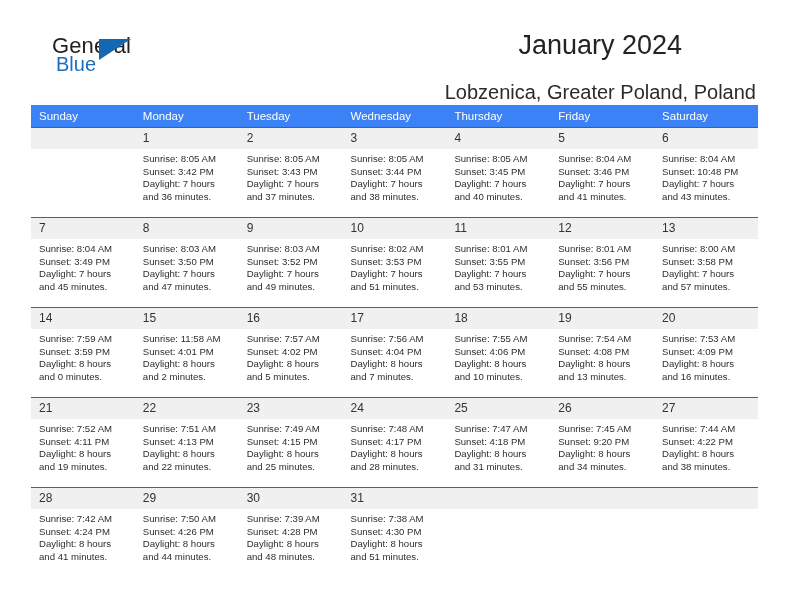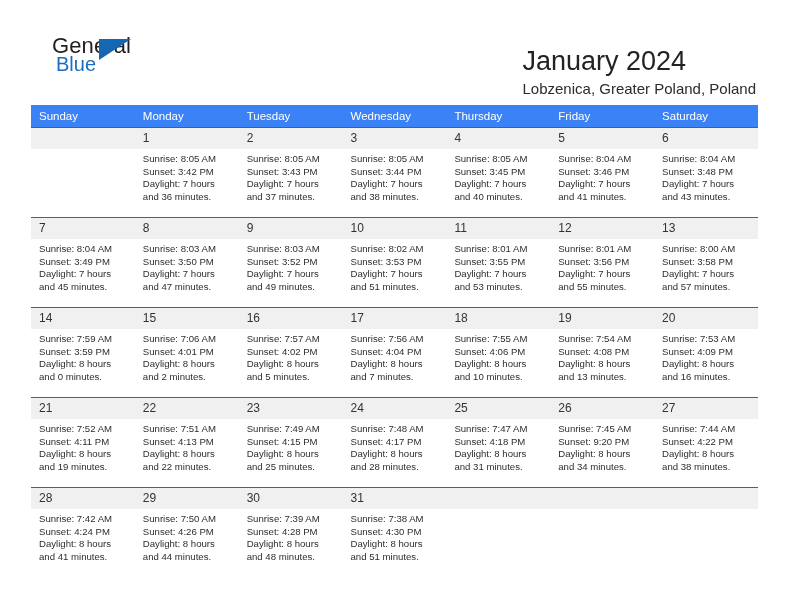--- a/index.html
+++ b/index.html
@@ -61,34 +61,34 @@
     top: 6px;
     width: 0;
     height: 0;
     border-left: 32px solid #1567b2;
     border-bottom: 21px solid transparent;
   }
 
   .title-block {
     position: absolute;
     right: 36px;
-    top: 44px;
-    text-align: left;
+    top: 28px;
+    text-align: center;
   }
   .cal-title {
     font-size: 27px;
     color: #232323;
     line-height: 34px;
     white-space: nowrap;
   }
   .cal-subtitle {
-    font-size: 15px;
+    font-size: 20px;
     color: #2b2b2b;
     line-height: 20px;
-    margin-top: 1px;
+    margin-top: 20px;
     white-space: nowrap;
   }
 
   
   .calendar {
     position: absolute;
     left: 31px;
     top: 105px;
     width: 727px;
   }
@@ -236,21 +236,21 @@
                   <div>Daylight: 7 hours</div>
                   <div>and 41 minutes.</div>
                 </div>
               </div>
             </td>
             <td>
               <div class="daycell">
                 <span class="daynum">6</span>
                 <div class="detail">
                   <div>Sunrise: 8:04 AM</div>
-                  <div>Sunset: 3:48 PM</div>
+                  <div>Sunset: 10:48 PM</div>
                   <div>Daylight: 7 hours</div>
                   <div>and 43 minutes.</div>
                 </div>
               </div>
             </td>
           </tr>
           <tr>
             <td>
               <div class="daycell">
                 <span class="daynum">7</span>
@@ -338,21 +338,21 @@
                   <div>Sunset: 3:59 PM</div>
                   <div>Daylight: 8 hours</div>
                   <div>and 0 minutes.</div>
                 </div>
               </div>
             </td>
             <td>
               <div class="daycell">
                 <span class="daynum">15</span>
                 <div class="detail">
-                  <div>Sunrise: 7:06 AM</div>
+                  <div>Sunrise: 11:58 AM</div>
                   <div>Sunset: 4:01 PM</div>
                   <div>Daylight: 8 hours</div>
                   <div>and 2 minutes.</div>
                 </div>
               </div>
             </td>
             <td>
               <div class="daycell">
                 <span class="daynum">16</span>
                 <div class="detail">

